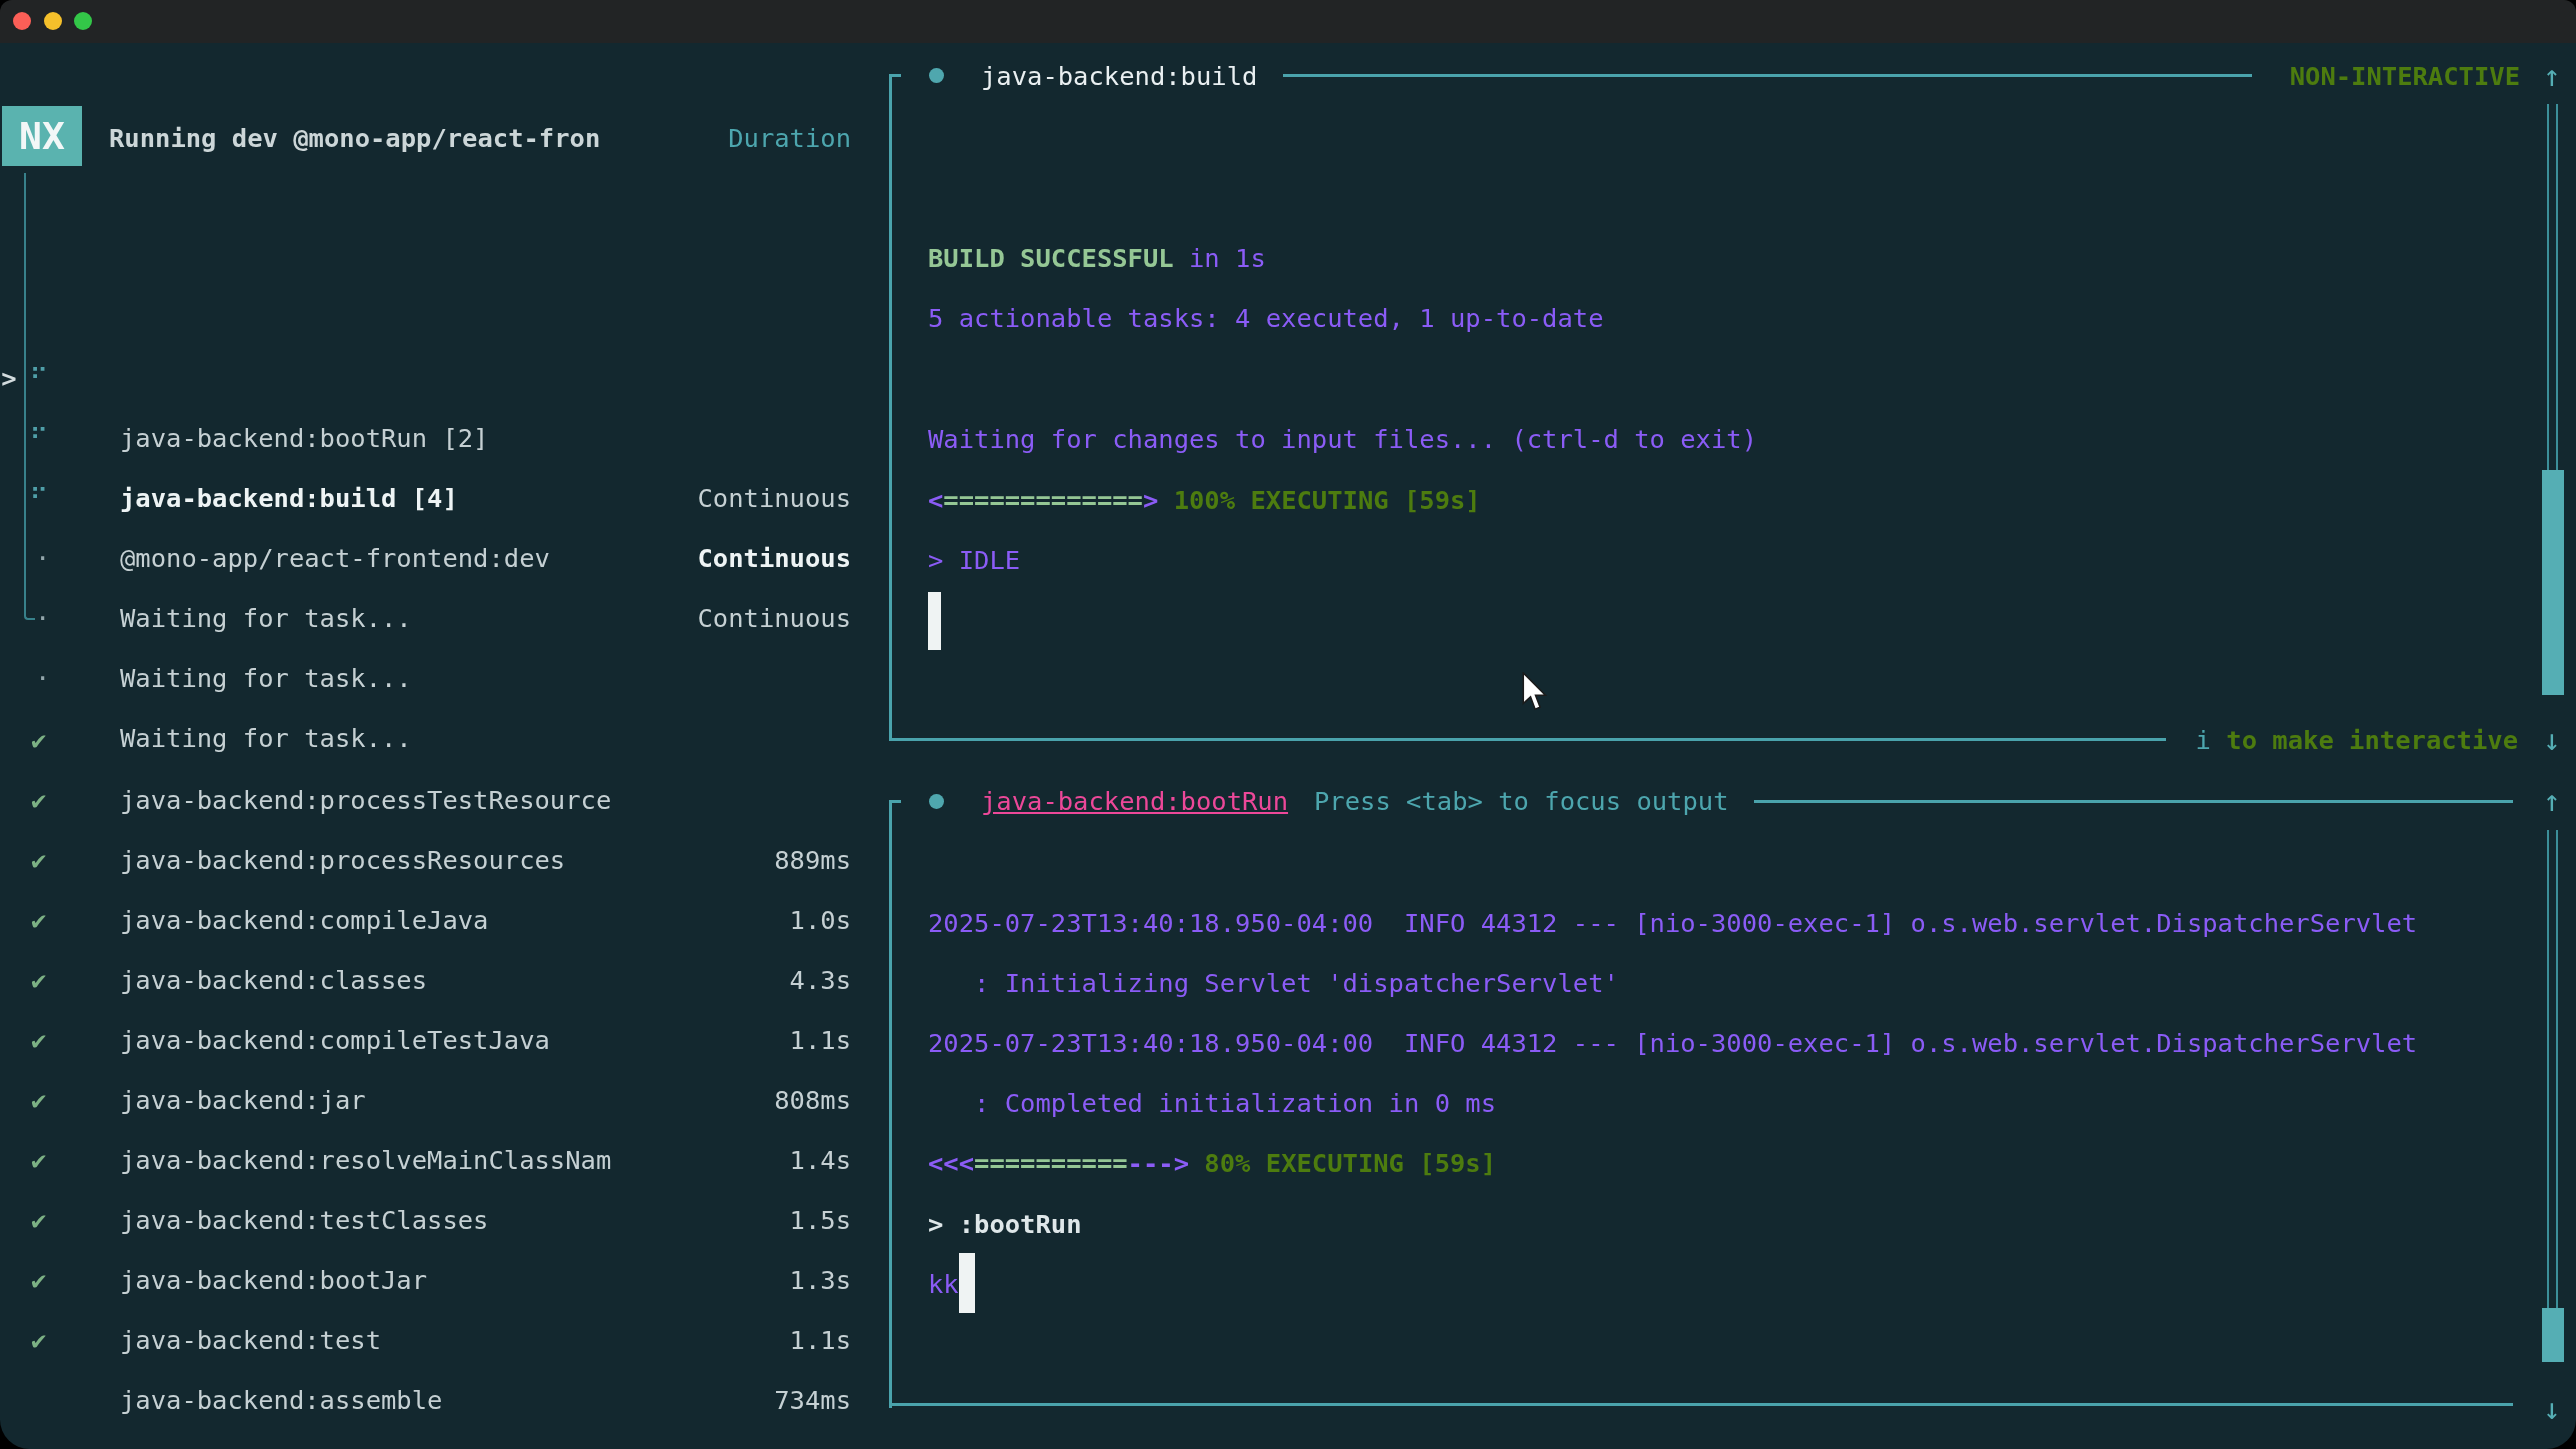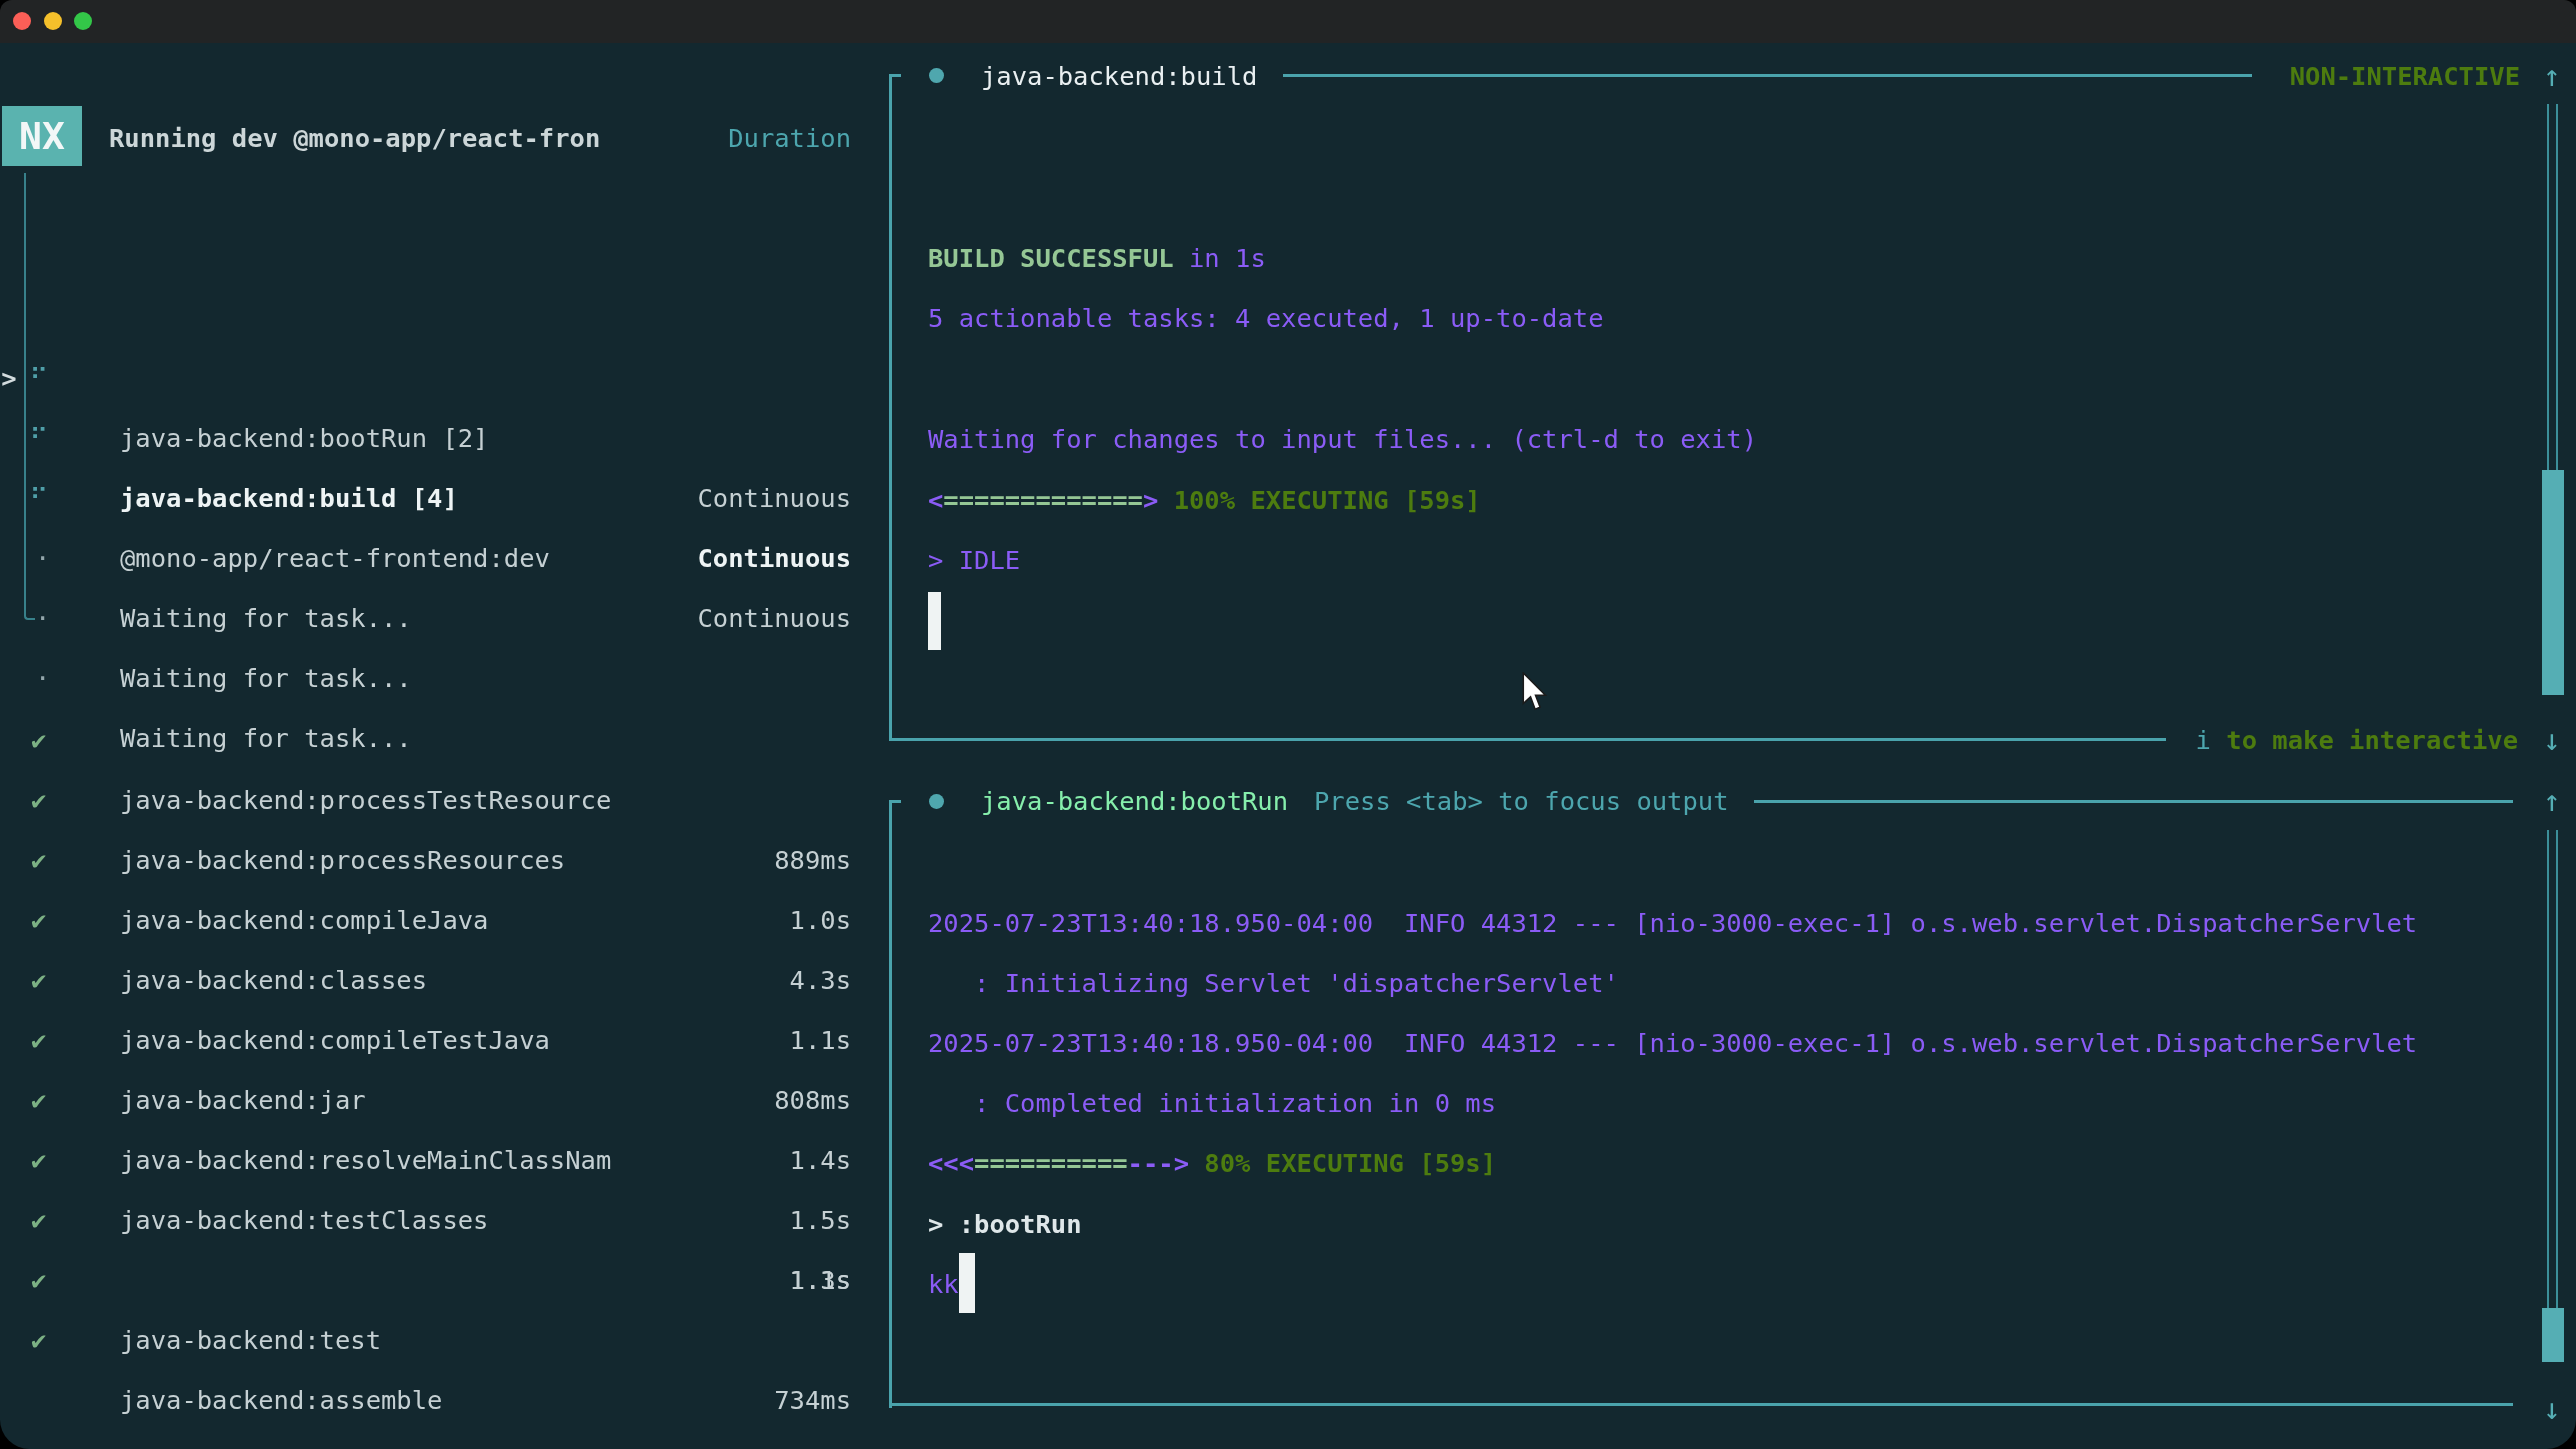--- a/index.html
+++ b/index.html
@@ -165,20 +165,21 @@
       </div>
 
       <div class="t-row">
         <span class="icon check">✔</span>
         <span class="label">java-backend:testClasses</span>
         <span class="dur">1.3s</span>
       </div>
 
       <div class="t-row">
         <span class="icon check">✔</span>
+        <span class="label">java-backend:bootJar</span>
         <span class="dur">1.1s</span>
       </div>
 
       <div class="t-row">
         <span class="icon check">✔</span>
         <span class="label">java-backend:test</span>
         <span class="dur">734ms</span>
       </div>
 
       <div class="t-row">
@@ -215,21 +216,21 @@
   <div class="arrow" style="left:2536px;top:710px;">↓</div>
 
   <div class="track" style="top:104px;height:590px;"></div>
   <div class="thumb" style="top:470px;height:225px;"></div>
 </div>
 
 <div>
   <div class="hline" style="left:889px;top:800px;width:12px;"></div>
   <div class="vline" style="left:889px;top:800px;height:608px;"></div>
   <div class="pdot" style="left:929px;top:794px;"></div>
-  <div class="line" style="left:981px;top:771px;color:#86efac;">java-backend:bootRun</div>
+  <div class="line" style="left:981px;top:771px;color:#ec4899;text-decoration:underline;">java-backend:bootRun</div>
   <div class="line teal" style="left:1314px;top:771px;">Press &lt;tab&gt; to focus output</div>
   <div class="hline" style="left:1754px;top:800px;width:759px;"></div>
   <div class="arrow" style="left:2536px;top:771px;">↑</div>
 
   <div class="rows log-rows" style="left:928px;top:893px;width:1570px;position:absolute;">
 
       <div class="t-row"><span class="lite">2025-07-23T13:40:18.950-04:00  INFO 44312 --- [nio-3000-exec-1] o.s.web.servlet.DispatcherServlet</span></div>
 
       <div class="t-row"><span class="lite">   : Initializing Servlet 'dispatcherServlet'</span></div>
 

